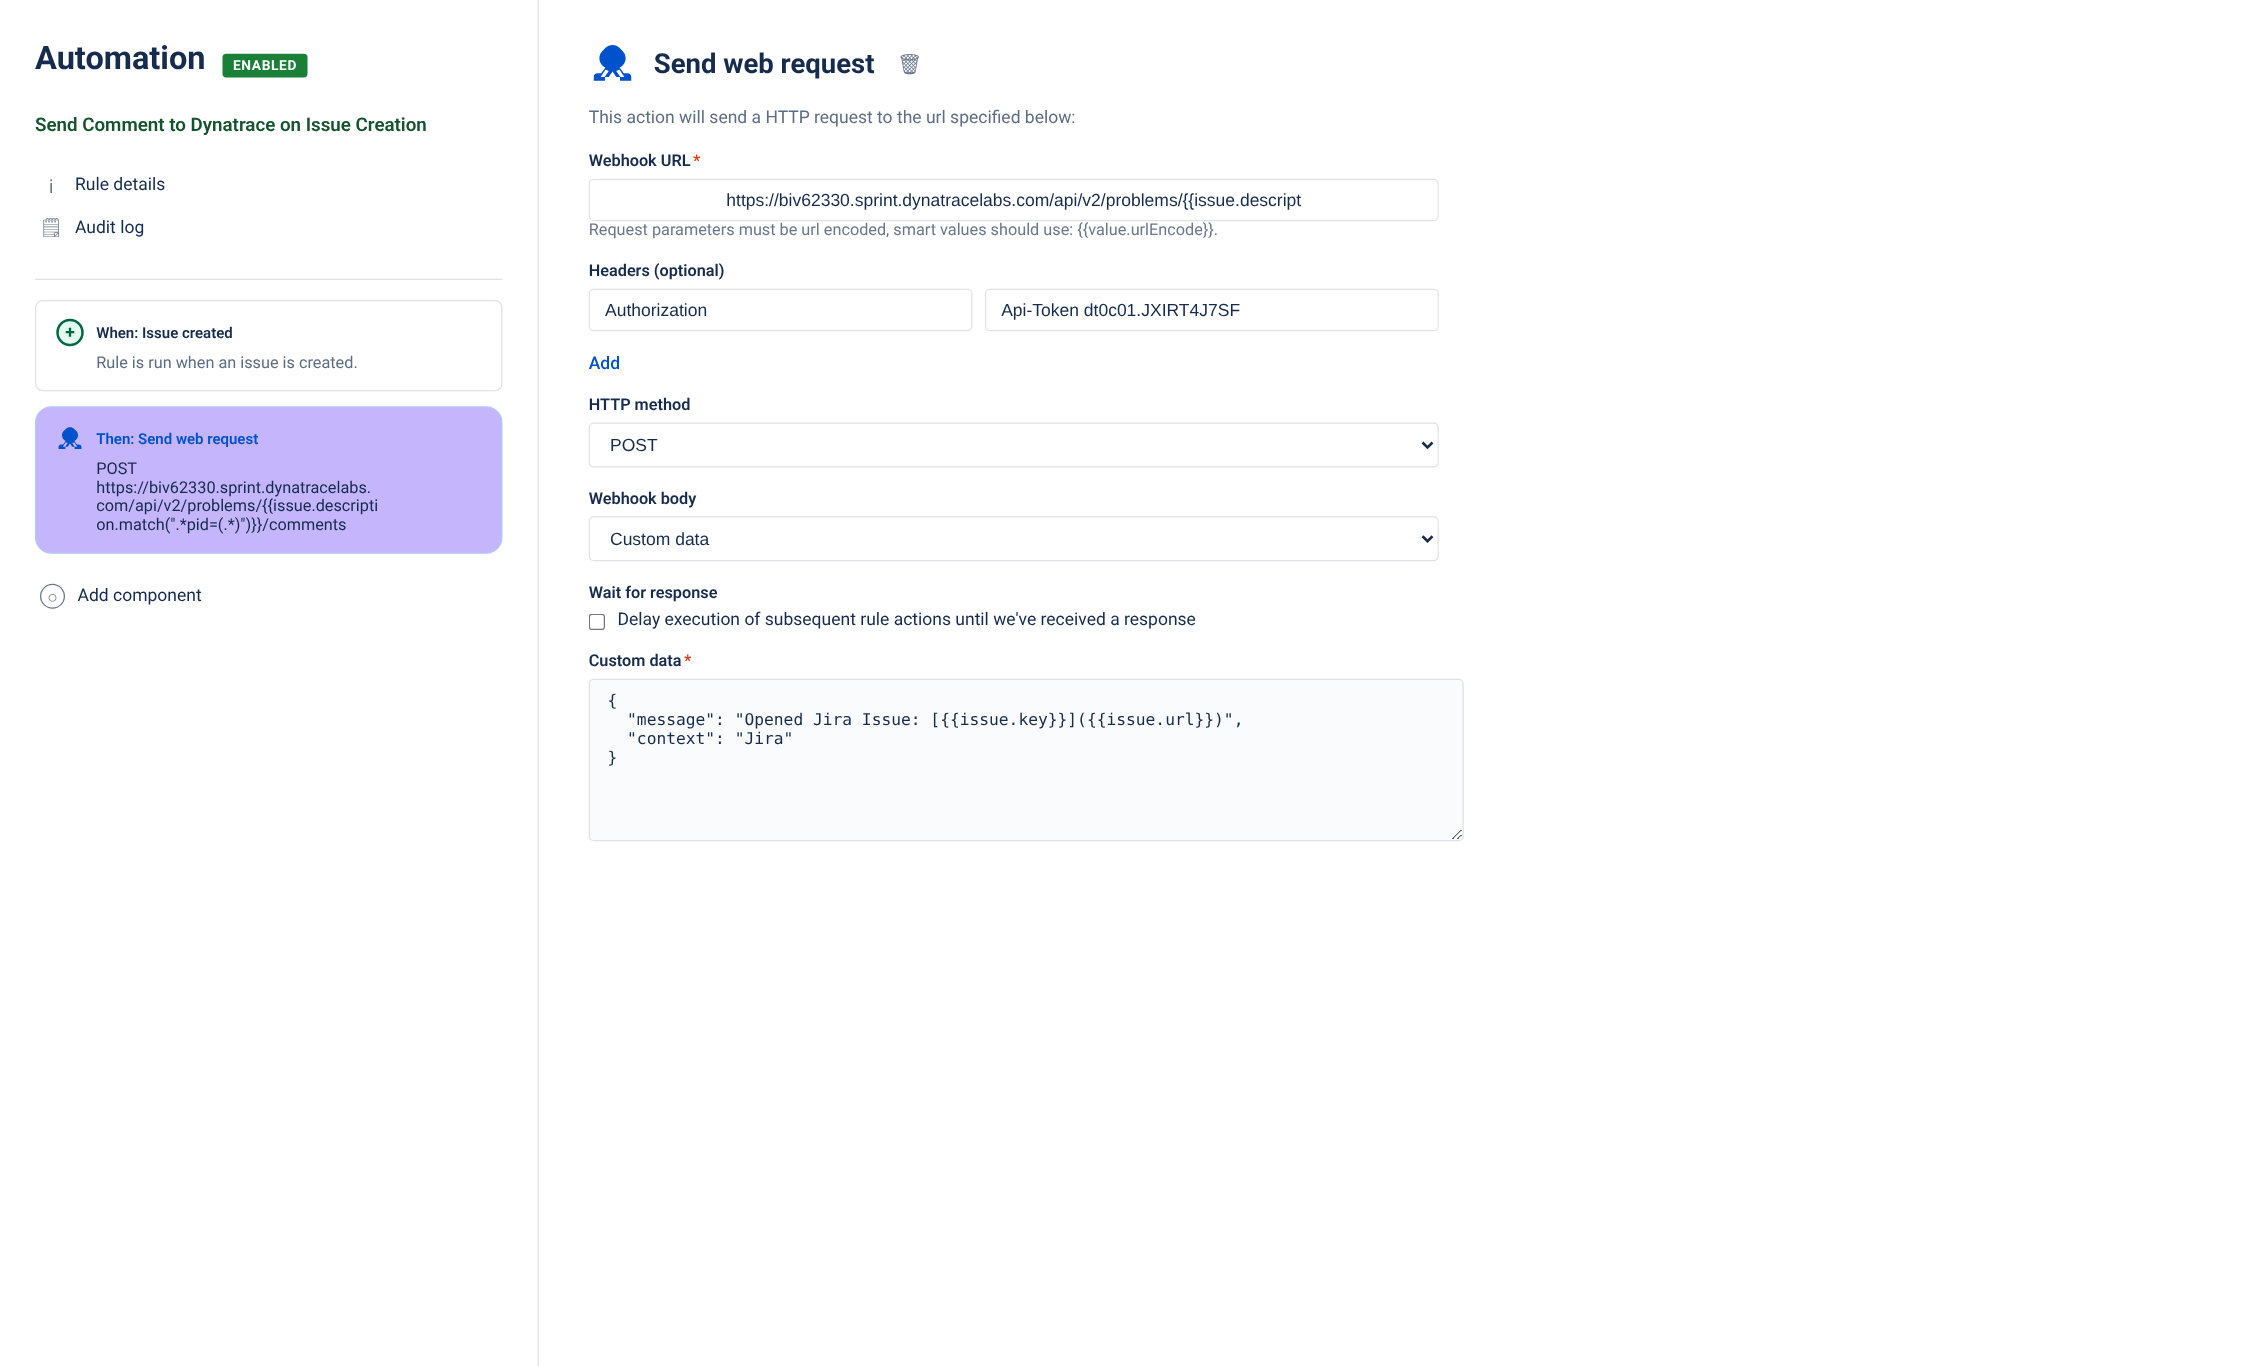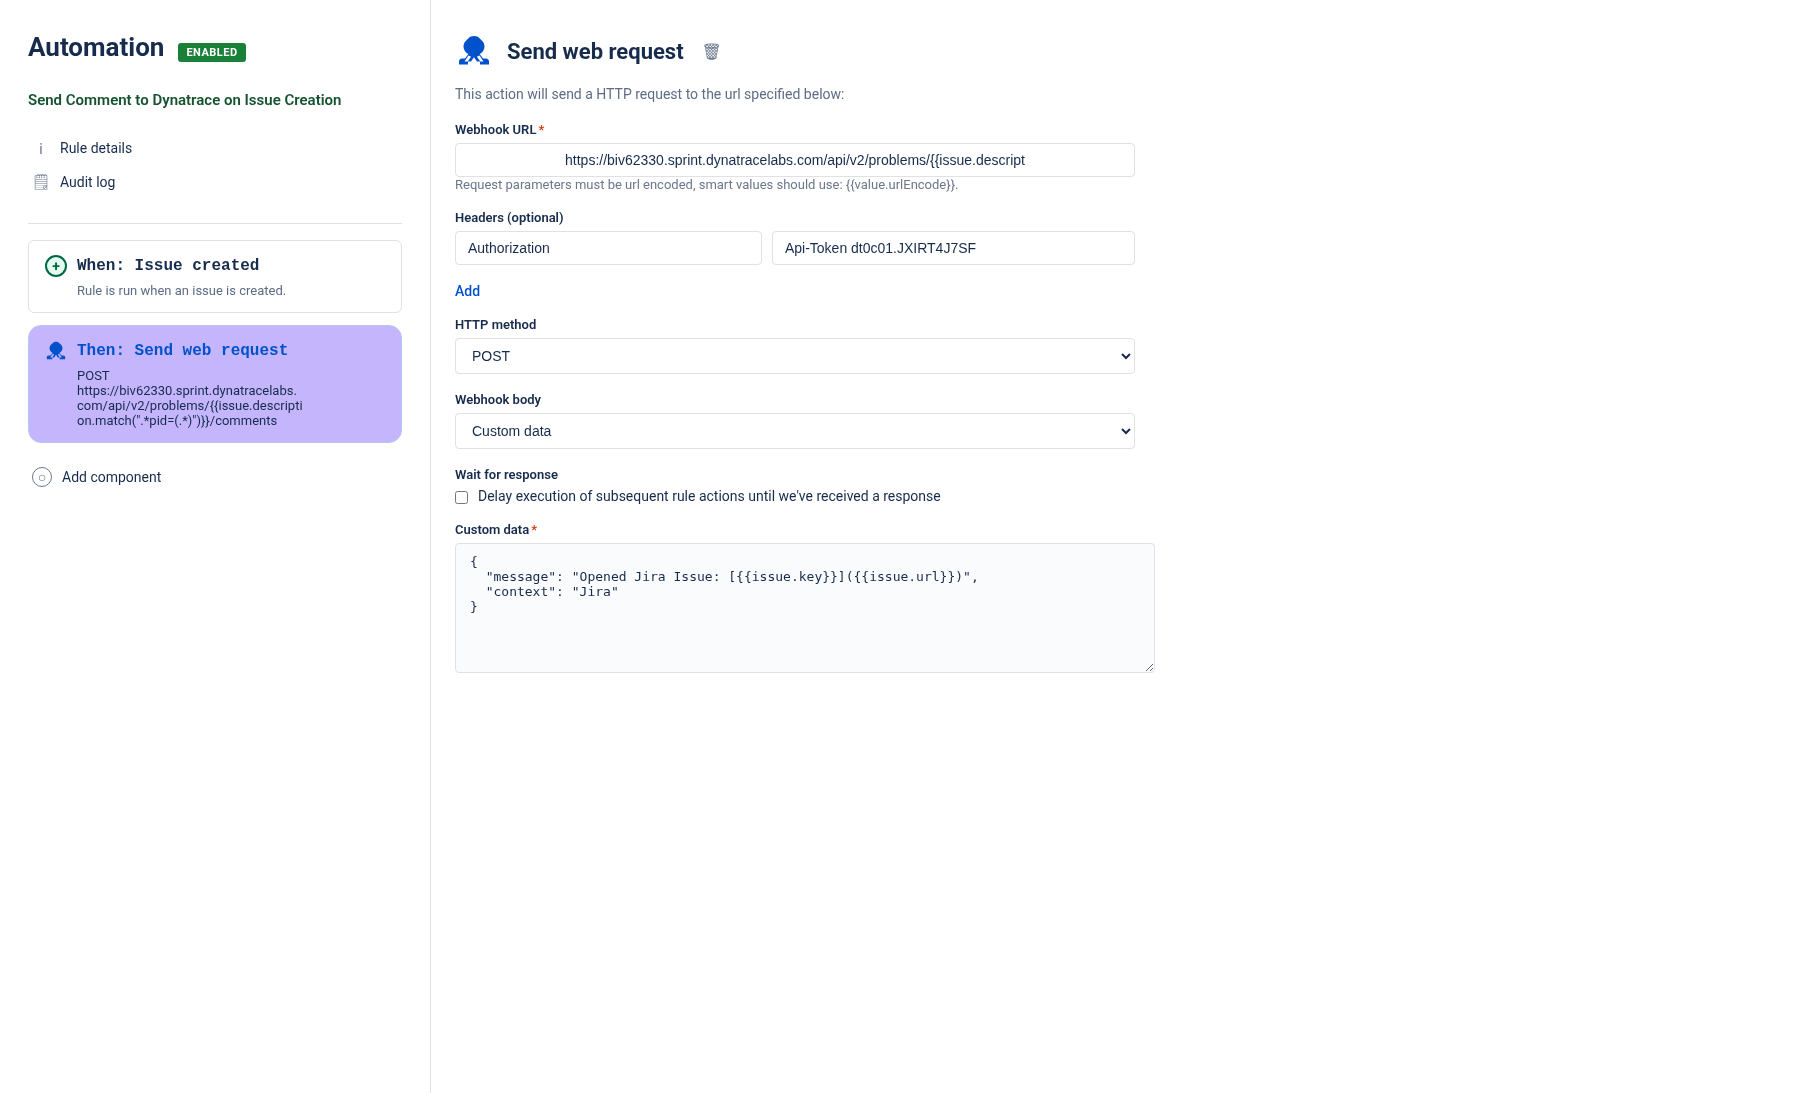--- a/index.html
+++ b/index.html
@@ -110,23 +110,22 @@
       border: 2px solid #006644;
       font-weight: 700;
       font-size: 14px;
     }
     .action-icon {
       color: #0052cc;
       font-size: 18px;
     }
     .card-title {
       font-weight: 600;
-      font-size: 16px;
-      color: #172b4d;
-      font-family: Liberation Mono, monospace;
+      font-size: 12px;
+      color: #172b4d;
     }
     .action-card .card-title {
       color: #0052cc;
     }
     .card-desc {
       font-size: 13px;
       color: #5e6c84;
       margin-left: 32px;
     }
     .action-card .card-desc {
@@ -151,21 +150,21 @@
       display: flex;
       align-items: center;
       justify-content: center;
       color: #6b778c;
       font-size: 14px;
     }
 
     
     .right-panel {
       flex: 1;
-      padding: 32px 24px;
+      padding: 32px 40px;
       border-left: 1px solid #dfe1e6;
     }
     .section-header {
       display: flex;
       align-items: center;
       gap: 14px;
       margin-bottom: 16px;
     }
     .section-icon {
       width: 38px;

